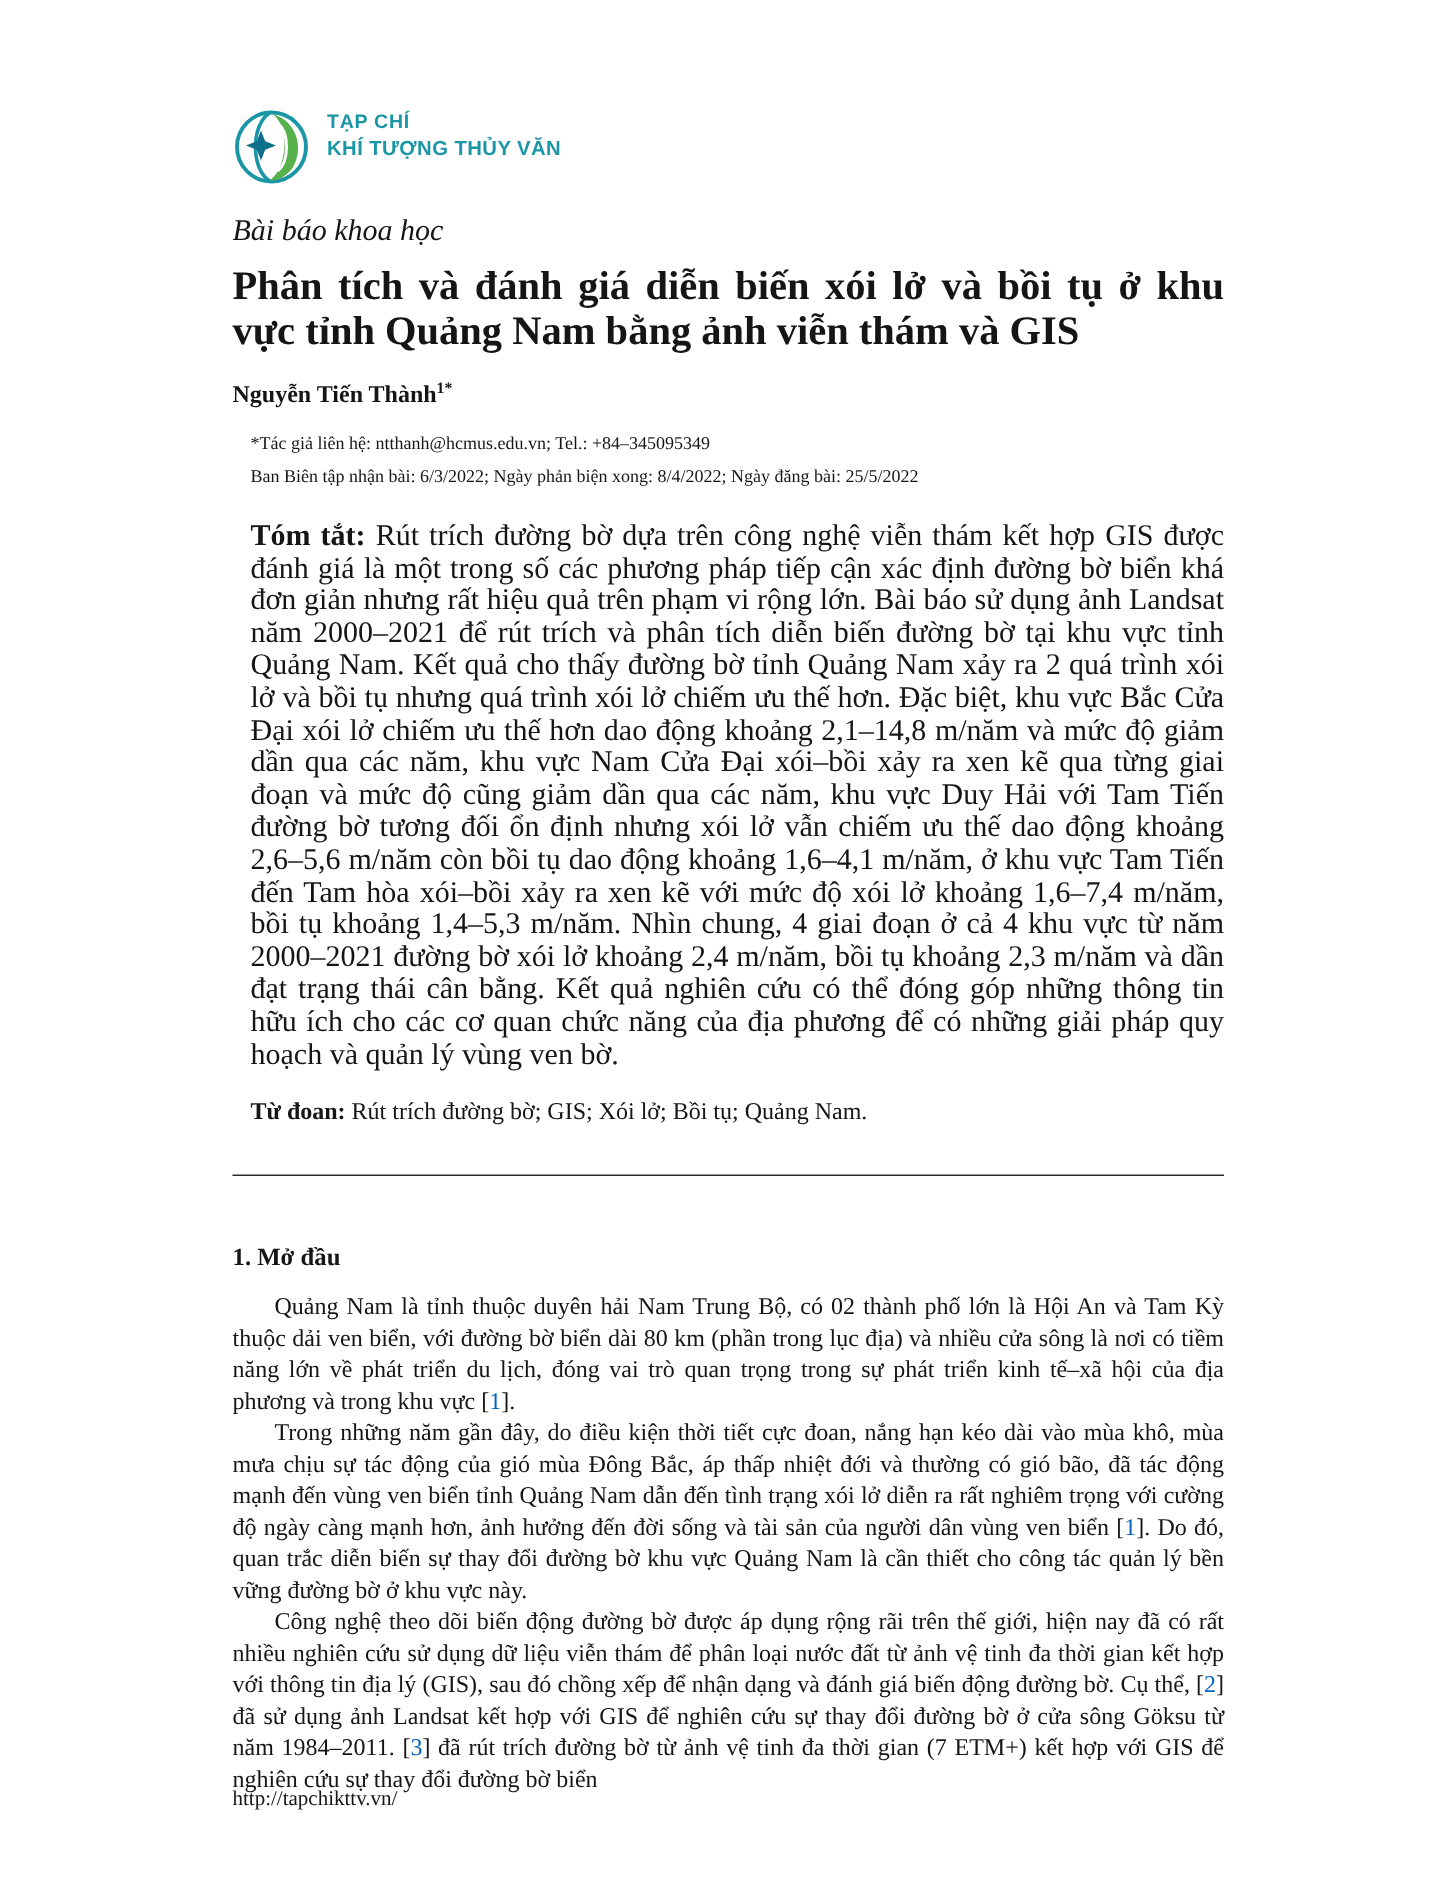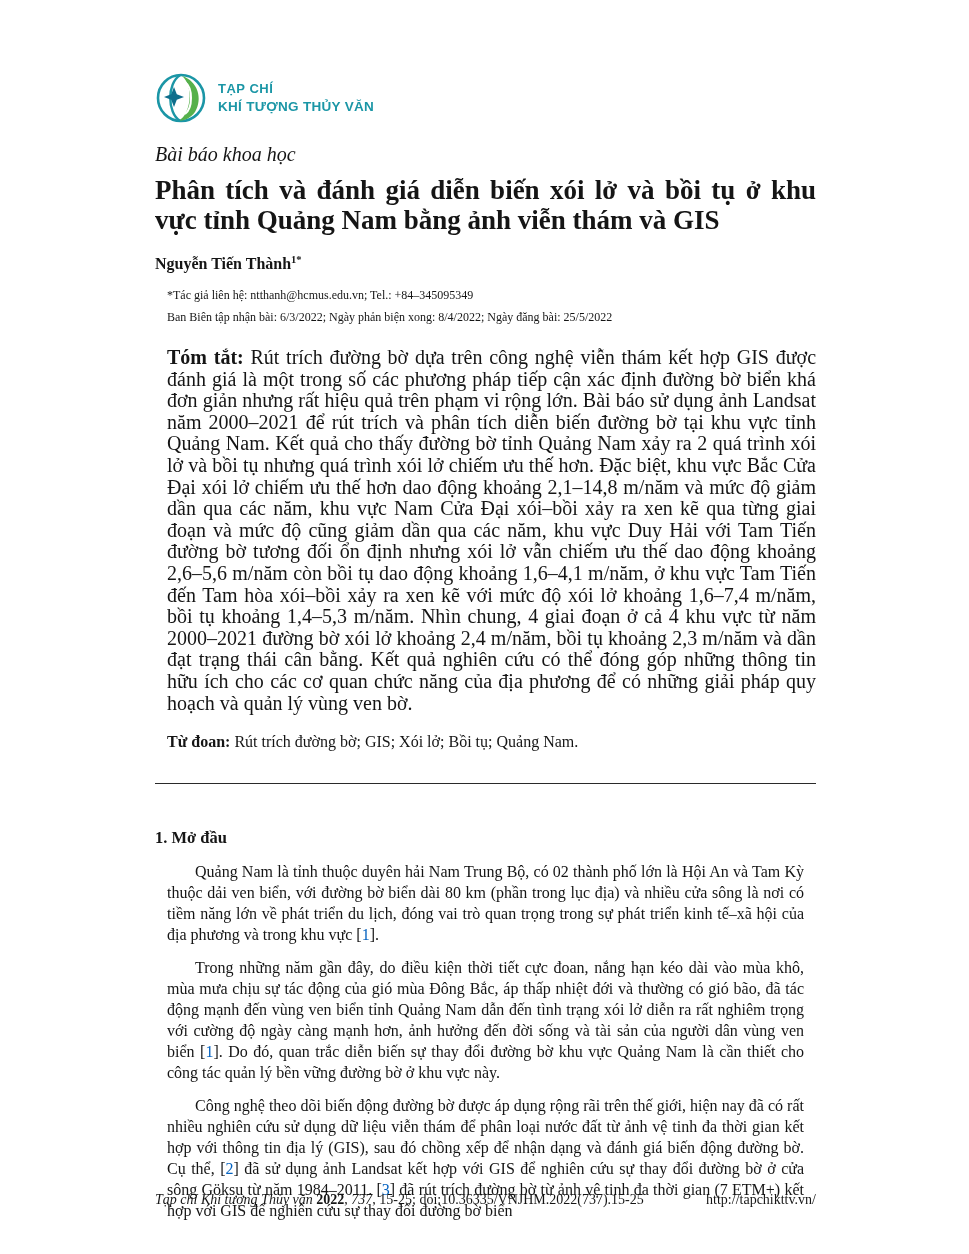--- a/index.html
+++ b/index.html
@@ -5,21 +5,21 @@
   html, body { margin: 0; padding: 0; }
   body {
     width: 969px; height: 1254px;
     background: #ffffff;
     font-family: "Liberation Serif", serif;
     color: #151515;
   }
   .page { position: relative; width: 969px; height: 1254px; overflow: hidden; background: #fff; }
   .content { position: absolute; left: 155px; top: 0; width: 661px; }
 
-  .logo-row { display: flex; align-items: center; gap: 11px; margin-top: 72px; }
+  .logo-row { display: flex; align-items: flex-start; gap: 11px; margin-top: 72px; }
   .logo-icon svg { display: block; }
   .logo-text {
     color: #1b96a6;
     font-family: "Liberation Sans", sans-serif;
     font-weight: bold;
     line-height: 1.35;
   }
   .logo-line1 { font-size: 13px; letter-spacing: .5px; }
   .logo-line2 { font-size: 13.5px; letter-spacing: .3px; }
 
@@ -44,21 +44,21 @@
   .abstract b, .keywords b { font-weight: bold; }
 
   .keywords { font-size: 16px; line-height: 21.6px; margin-top: 17px; padding-left: 12px; }
 
   .rule { border: none; border-top: 1.6px solid #2a2a2a; margin: 30px 0 0 0; }
 
   .section-heading { font-size: 16.5px; font-weight: bold; margin-top: 44px; }
 
   .body-text { margin-top: 7px; }
   .body-text p {
-    margin: 12px; font-size: 16px; line-height: 21px;
+    margin: 0; font-size: 16px; line-height: 21px;
     text-align: justify; text-indent: 28px;
   }
   .cite { color: #0563c1; }
 
   .footer {
     position: absolute; left: 155px; width: 661px; bottom: 46px;
     font-size: 14px; display: flex; justify-content: space-between;
     align-items: baseline; white-space: nowrap;
   }
   .it { font-style: italic; }
@@ -108,16 +108,15 @@
 
     <div class="body-text">
       <p><span>Quảng Nam là tỉnh thuộc duyên hải Nam Trung Bộ, có 02 thành phố lớn là Hội An và Tam Kỳ thuộc dải ven biển, với đường bờ biển dài 80 km (phần trong lục địa) và nhiều cửa sông là nơi có tiềm năng lớn về phát triển du lịch, đóng vai trò quan trọng trong sự phát triển kinh tế–xã hội của địa phương và trong khu vực [</span><span class="cite">1</span><span>].</span></p>
       <p><span>Trong những năm gần đây, do điều kiện thời tiết cực đoan, nắng hạn kéo dài vào mùa khô, mùa mưa chịu sự tác động của gió mùa Đông Bắc, áp thấp nhiệt đới và thường có gió bão, đã tác động mạnh đến vùng ven biển tỉnh Quảng Nam dẫn đến tình trạng xói lở diễn ra rất nghiêm trọng với cường độ ngày càng mạnh hơn, ảnh hưởng đến đời sống và tài sản của người dân vùng ven biển [</span><span class="cite">1</span><span>]. Do đó, quan trắc diễn biến sự thay đổi đường bờ khu vực Quảng Nam là cần thiết cho công tác quản lý bền vững đường bờ ở khu vực này.</span></p>
       <p><span>Công nghệ theo dõi biến động đường bờ được áp dụng rộng rãi trên thế giới, hiện nay đã có rất nhiều nghiên cứu sử dụng dữ liệu viễn thám để phân loại nước đất từ ảnh vệ tinh đa thời gian kết hợp với thông tin địa lý (GIS), sau đó chồng xếp để nhận dạng và đánh giá biến động đường bờ. Cụ thể, [</span><span class="cite">2</span><span>] đã sử dụng ảnh Landsat kết hợp với GIS để nghiên cứu sự thay đổi đường bờ ở cửa sông Göksu từ năm 1984–2011. [</span><span class="cite">3</span><span>] đã rút trích đường bờ từ ảnh vệ tinh đa thời gian (7 ETM+) kết hợp với GIS để nghiên cứu sự thay đổi đường bờ biển</span></p>
     </div>
 
   </div>
 
   <div class="footer">
-    <span><span class="it">Tạp chí Khí tượng Thủy văn</span> <span class="bd">2022</span><span>,</span> <span class="it">737</span><span>, 15-25; doi:10.36335/VNJHM.2022(737).15-25</span></span>
     <span>http://tapchikttv.vn/</span>
   </div>
 </div>
 
 </body></html>

